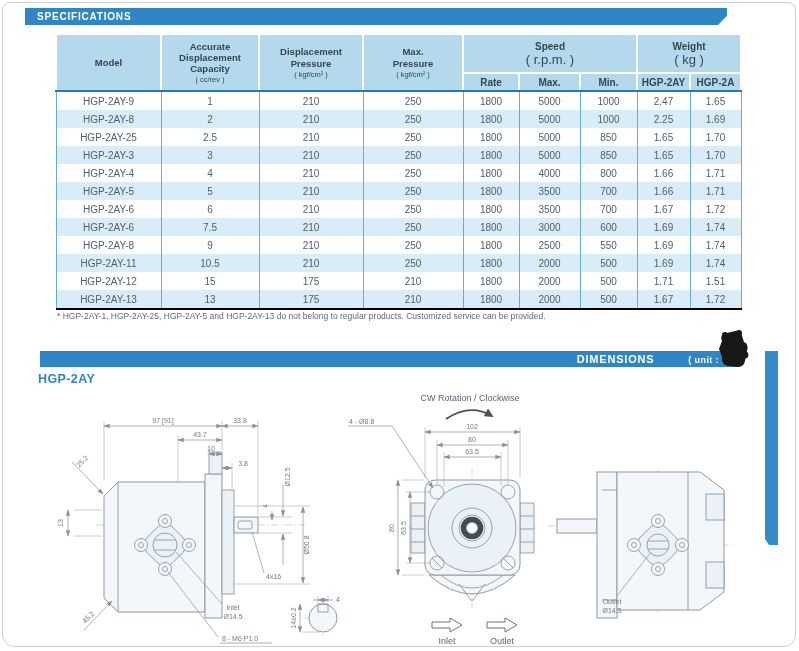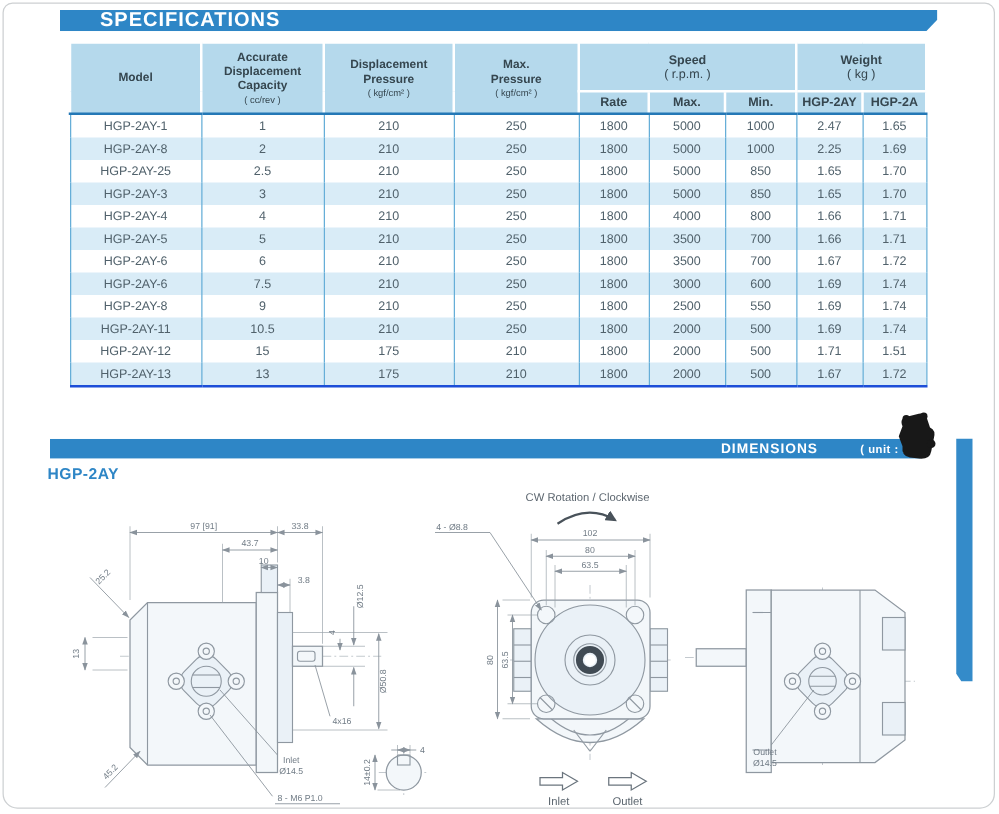--- a/index.html
+++ b/index.html
@@ -3,42 +3,42 @@
 <meta charset="utf-8">
 <style>
   html,body{margin:0;padding:0;background:#fff;}
   #page{position:relative;width:799px;height:651px;background:#fff;overflow:hidden;
         font-family:"Liberation Sans",sans-serif;}
   #frame{position:absolute;left:2px;top:2px;right:3px;bottom:4px;
          border:1px solid #cdd0d2;border-radius:8px 8px 12px 12px;pointer-events:none;}
 
   .banner{position:absolute;background:#2e86c6;color:#fff;font-weight:bold;
           clip-path:polygon(0 0,100% 0,100% 45%,calc(100% - 9px) 100%,0 100%);}
-  #spec-banner{left:48px;top:8px;width:702px;height:17px;line-height:17px;
-               font-size:16px;letter-spacing:.8px;padding-left:32px;box-sizing:border-box;}
+  #spec-banner{left:25px;top:8px;width:702px;height:17px;line-height:17px;
+               font-size:10px;letter-spacing:.8px;padding-left:12px;box-sizing:border-box;}
   #dim-banner{left:40px;top:351px;width:705px;height:16px;line-height:16px;
               font-size:11px;letter-spacing:.8px;box-sizing:border-box;text-align:right;}
   #dim-banner .unit{font-size:9px;letter-spacing:.4px;margin-left:30px;font-weight:bold;}
 
   
   #spec-table{position:absolute;left:55px;top:33px;width:685px;border-collapse:collapse;
               table-layout:fixed;font-size:10px;}
   #spec-table thead th{background:#b5d9ec;border:2px solid #fff;color:#35464f;padding:0;}
   #spec-table thead th.bb{border-bottom:2px solid #2478b6;}
   #spec-table thead tr.grp{height:39px;}
   #spec-table thead tr.sub{height:18px;}
   .h-title{font-weight:bold;font-size:9.5px;line-height:1.18;white-space:pre-line;}
   .h-unit{font-size:7.5px;font-weight:normal;margin-top:1px;}
   .g-title{font-weight:bold;font-size:10px;line-height:1.1;}
-  .g-unit{font-size:10px;font-weight:normal;}
+  .g-unit{font-size:13px;font-weight:normal;}
   .sub th{font-size:10px;}
   #spec-table tbody td{height:18px;text-align:center;color:#50616b;
       border-left:1px solid #66aed8;border-right:1px solid #66aed8;padding:0;}
   #spec-table tbody tr:nth-child(even){background:#d9ecf7;}
-  #spec-table tbody tr:last-child td{border-bottom:2px solid #1d4ed8;}
+  #spec-table tbody tr:last-child td{border-bottom:2px solid #000000;}
 
   #footnote{position:absolute;left:57px;top:311px;font-size:8.5px;color:#5d6b74;}
 
   #model-title{position:absolute;left:38px;top:372px;font-size:12.5px;font-weight:bold;
                color:#2e86c6;letter-spacing:.4px;}
 
   svg#drawings{position:absolute;left:0;top:0;}
   svg text{font-family:"Liberation Sans",sans-serif;}
   .b{fill:#f3f7fa;stroke:#8f98a1;stroke-width:1;}
   .b2{fill:#eaf1f7;stroke:#8f98a1;stroke-width:.9;}
@@ -104,21 +104,21 @@
       <tr class="sub">
         <th class="bb">Rate</th>
         <th class="bb">Max.</th>
         <th class="bb">Min.</th>
         <th class="bb">HGP-2AY</th>
         <th class="bb">HGP-2A</th>
       </tr>
     </thead>
     <tbody>
         <tr>
-          <td>HGP-2AY-1</td>
+          <td>HGP-2AY-9</td>
           <td>1</td>
           <td>210</td>
           <td>250</td>
           <td>1800</td>
           <td>5000</td>
           <td>1000</td>
           <td>2.47</td>
           <td>1.65</td>
         </tr>
         <tr>
@@ -238,20 +238,21 @@
           <td>210</td>
           <td>1800</td>
           <td>2000</td>
           <td>500</td>
           <td>1.67</td>
           <td>1.72</td>
         </tr>
       </tbody>
   </table>
 
+  <div id="footnote">* HGP-2AY-1, HGP-2AY-25, HGP-2AY-5 and HGP-2AY-13 do not belong to regular products.  Customized service can be provided.</div>
 
   <div id="dim-banner" class="banner">
     <span>DIMENSIONS</span>
     <span class="unit">( unit : mm )</span>
   </div>
   <div id="model-title">HGP-2AY</div>
 
   <svg id="drawings" width="799" height="651" viewBox="0 0 799 651">
     <defs>
       <marker id="ma" viewBox="0 0 10 10" refX="9" refY="5" markerWidth="9" markerHeight="9" orient="auto-start-reverse">

